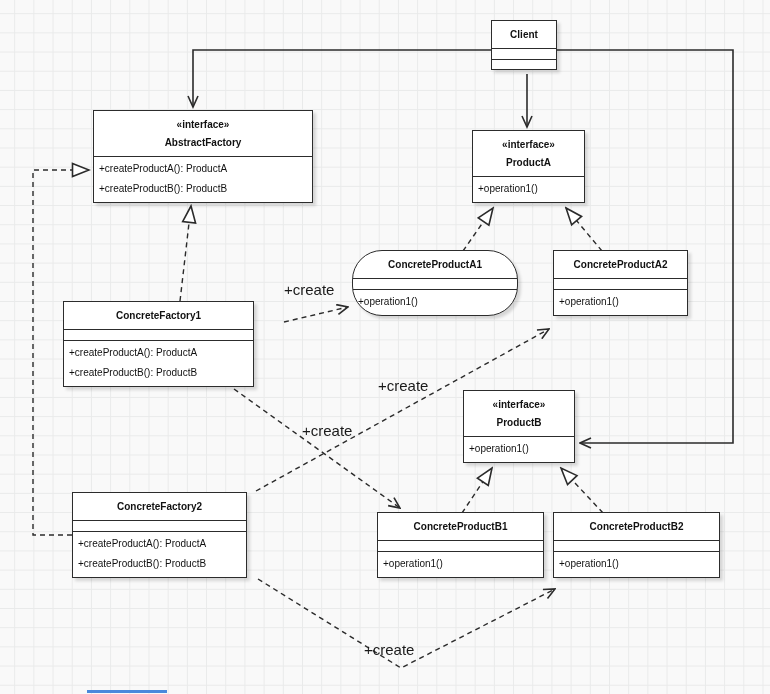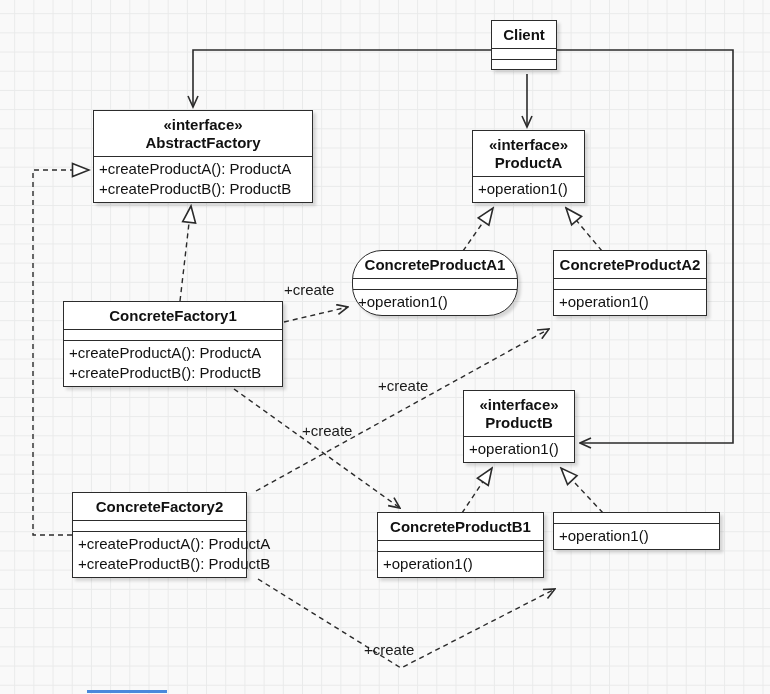--- a/index.html
+++ b/index.html
@@ -20,21 +20,21 @@
 
   svg.edges { position: absolute; left: 0; top: 0; z-index: 1; }
   .solid { fill: none; stroke: #2b2b2b; stroke-width: 1.6; }
   .dash  { fill: none; stroke: #2b2b2b; stroke-width: 1.4; stroke-dasharray: 5,4; }
 
   .uml-box {
     position: absolute; z-index: 2;
     background: #ffffff;
     border: 1.5px solid #2c2c2c;
     box-shadow: 3px 3px 3px rgba(0,0,0,0.14);
-    font-size: 15px; color: #111; line-height: 18px;
+    font-size: 10px; color: #111; line-height: 18px;
     white-space: nowrap;
   }
   .uml-title {
     border-bottom: 1.5px solid #2c2c2c;
     text-align: center; font-weight: 700;
     padding: 5px 3px 4px;
   }
   .uml-stereo { display: block; font-weight: 700; }
   .uml-empty { height: 11px; border-bottom: 1.5px solid #2c2c2c; }
   .uml-empty.last { height: 9px; border-bottom: none; }
@@ -111,29 +111,29 @@
   </div>
 
   <div class="uml-box" style="left:352px; top:250px; width:166px;border-radius:30px;">
     <div class="uml-title">ConcreteProductA1</div>
     <div class="uml-empty"></div>
     <div class="uml-methods">
       <div>+operation1()</div>
     </div>
   </div>
 
-  <div class="uml-box" style="left:553px; top:250px; width:154px;">
+  <div class="uml-box" style="left:553px; top:250px; width:135px;">
     <div class="uml-title">ConcreteProductA2</div>
     <div class="uml-empty"></div>
     <div class="uml-methods">
       <div>+operation1()</div>
     </div>
   </div>
 
-  <div class="uml-box" style="left:63px; top:301px; width:220px;">
+  <div class="uml-box" style="left:63px; top:301px; width:191px;">
     <div class="uml-title">ConcreteFactory1</div>
     <div class="uml-empty"></div>
     <div class="uml-methods">
       <div>+createProductA(): ProductA</div>
       <div>+createProductB(): ProductB</div>
     </div>
   </div>
 
   <div class="uml-box" style="left:463px; top:390px; width:112px;">
     <div class="uml-title">
@@ -156,20 +156,21 @@
 
   <div class="uml-box" style="left:377px; top:512px; width:167px;">
     <div class="uml-title">ConcreteProductB1</div>
     <div class="uml-empty"></div>
     <div class="uml-methods">
       <div>+operation1()</div>
     </div>
   </div>
 
   <div class="uml-box" style="left:553px; top:512px; width:167px;">
+    <div class="uml-title">ConcreteProductB2</div>
     <div class="uml-empty"></div>
     <div class="uml-methods">
       <div>+operation1()</div>
     </div>
   </div>
 
   <div class="edge-label" style="left:284px; top:281px;">+create</div>
   <div class="edge-label" style="left:302px; top:422px;">+create</div>
   <div class="edge-label" style="left:378px; top:377px;">+create</div>
   <div class="edge-label" style="left:364px; top:641px;">+create</div>

